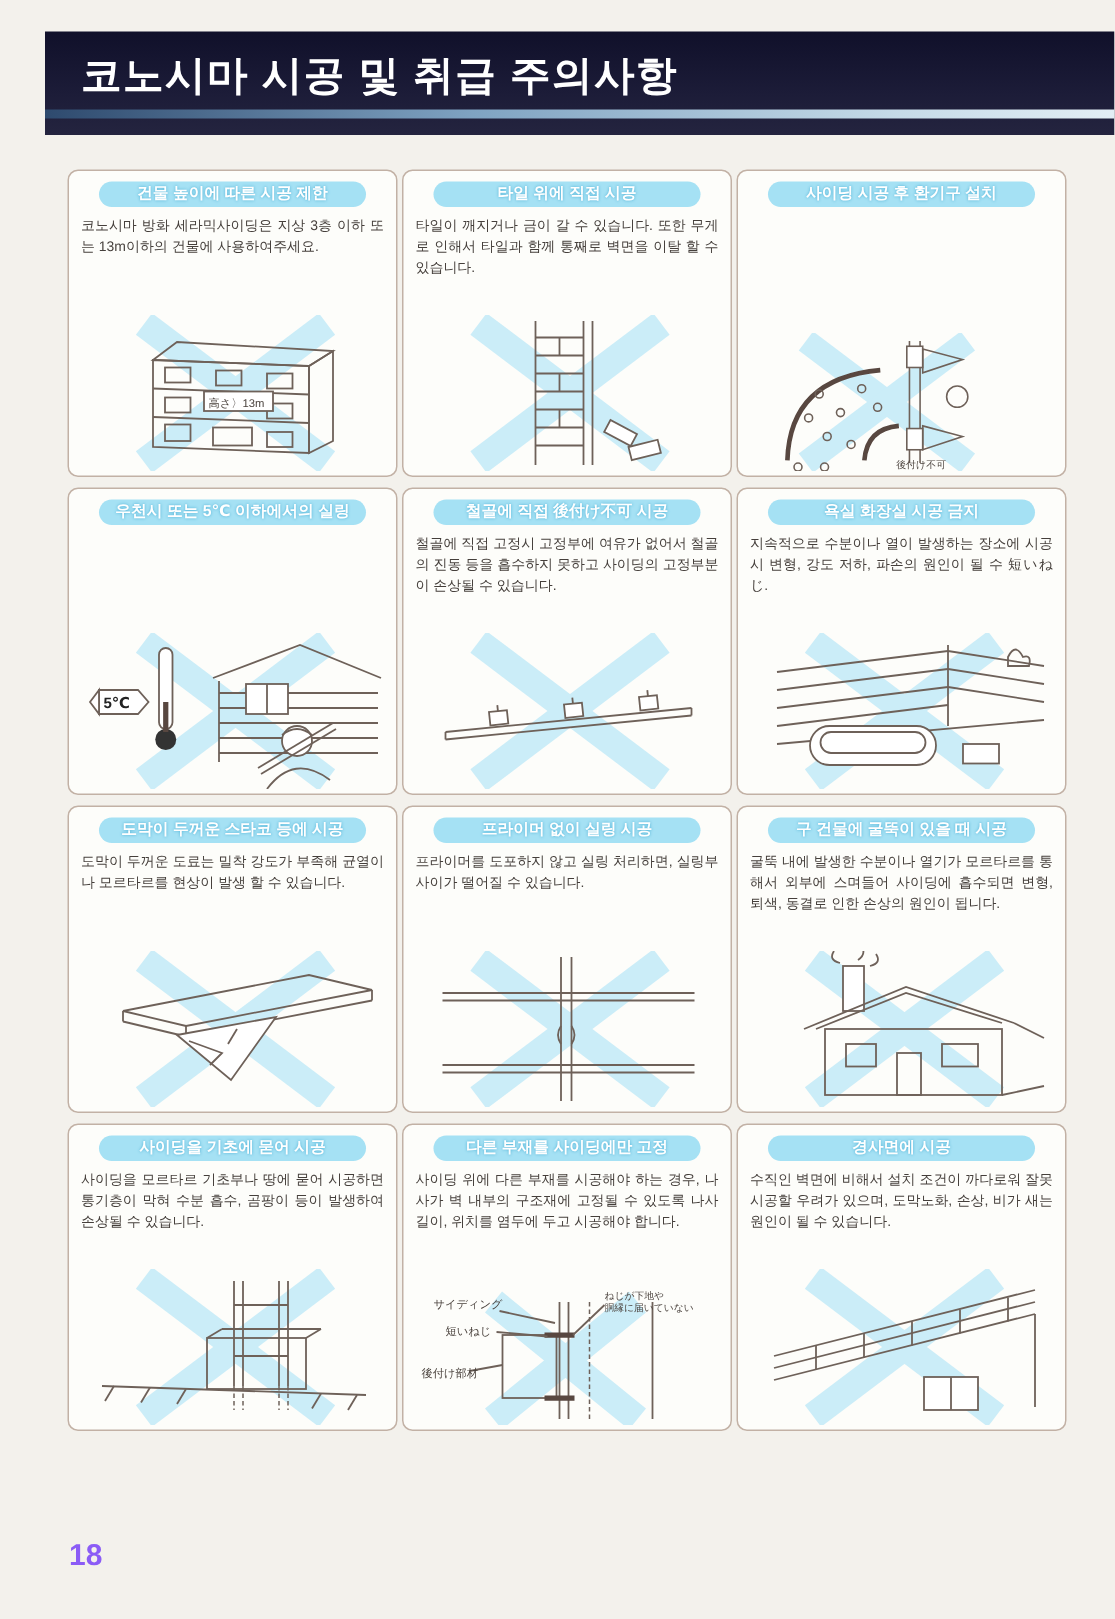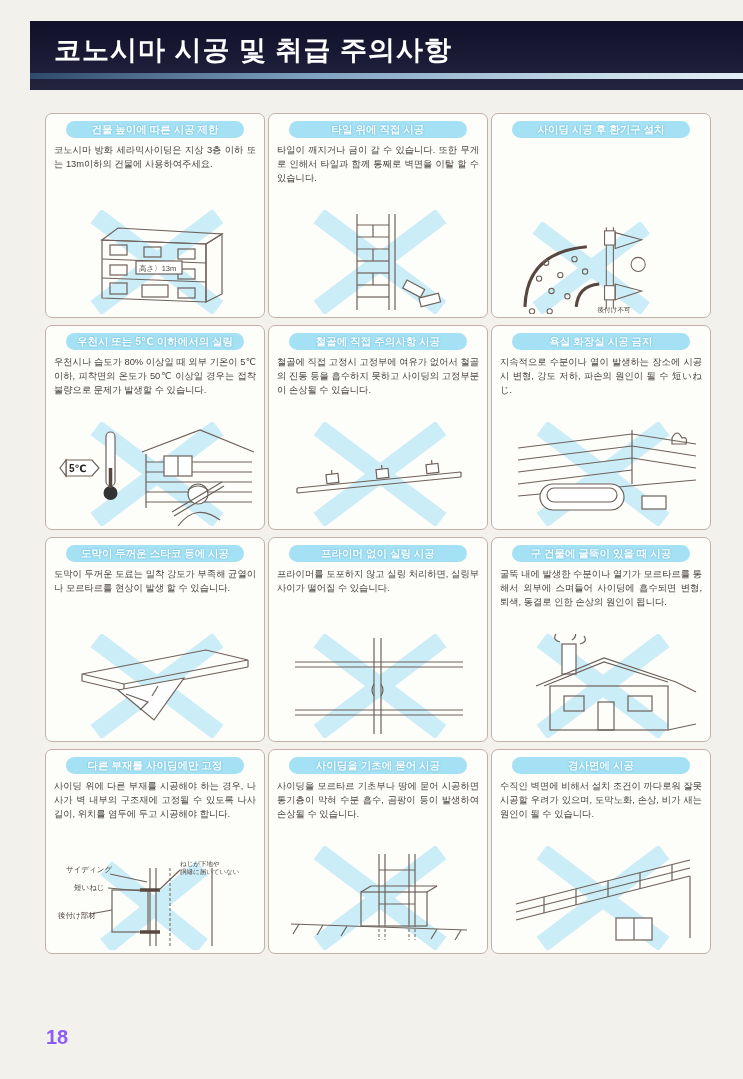--- a/index.html
+++ b/index.html
@@ -156,21 +156,20 @@
         <circle class="ln" cx="76" cy="84" r="3"></circle>
         <circle class="ln" cx="36" cy="101" r="3"></circle>
         <circle class="ln" cx="56" cy="101" r="3"></circle>
         <text class="txt" x="110" y="102">後付け不可</text>
       </g>
     </svg>
   </article>
 
   <article class="panel">
     <div class="banner">우천시 또는 5℃ 이하에서의 실링</div>
-    <p class="body-text">우천시나 습도가 80% 이상일 때 외부 기온이 5℃ 이하, 피착면의 온도가 50℃ 이상일 경우는 접착 불량으로 문제가 발생할 수 있습니다.</p>
     <svg class="illus" viewBox="0 0 202 104">
       <g>
         <line class="xmark" x1="42" y1="6" x2="164" y2="98"></line>
         <line class="xmark" x1="164" y1="6" x2="42" y2="98"></line>
       </g>
       <g>
         <path class="ln" d="M88,30 L146,8 L200,30"></path>
         <line class="ln" x1="92" y1="32" x2="92" y2="86"></line>
         <line class="ln" x1="92" y1="40" x2="198" y2="40"></line>
         <line class="ln" x1="92" y1="50" x2="198" y2="50"></line>
@@ -192,21 +191,21 @@
         <circle class="lnf" cx="144" cy="72" r="10"></circle>
         <path class="ln" d="M134,68 q10,-8 20,0"></path>
         <path class="ln" d="M124,104 Q142,80 166,98"></path>
         <line class="ln" x1="118" y1="90" x2="168" y2="60"></line>
         <line class="ln" x1="120" y1="94" x2="170" y2="64"></line>
       </g>
     </svg>
   </article>
 
   <article class="panel">
-    <div class="banner">철골에 직접 주의사항 시공</div>
+    <div class="banner">철골에 직접 後付け不可 시공</div>
     <p class="body-text">철골에 직접 고정시 고정부에 여유가 없어서 철골의 진동 등을 흡수하지 못하고 사이딩의 고정부분이 손상될 수 있습니다.</p>
     <svg class="illus" viewBox="0 0 202 104">
       <g>
         <line class="xmark" x1="42" y1="6" x2="164" y2="98"></line>
         <line class="xmark" x1="164" y1="6" x2="42" y2="98"></line>
       </g>
       <g>
         <line class="ln" x1="20" y1="66" x2="184" y2="50"></line>
         <line class="ln" x1="20" y1="71" x2="184" y2="55"></line>
         <line class="ln" x1="20" y1="66" x2="20" y2="71"></line>
@@ -310,49 +309,20 @@
         <path class="ln" d="M72,6 q6,-4 2,-10"></path>
         <path class="ln" d="M80,10 q8,-2 4,-8"></path>
         <polyline class="ln" points="36,52 104,24 176,48"></polyline>
         <polyline class="ln" points="44,52 104,28 168,48"></polyline>
         <rect class="ln" x="50" y="52" width="118" height="44"></rect>
         <rect class="ln" x="64" y="62" width="20" height="15"></rect>
         <rect class="ln" x="128" y="62" width="24" height="15"></rect>
         <rect class="ln" x="98" y="68" width="16" height="28"></rect>
         <line class="ln" x1="176" y1="48" x2="196" y2="58"></line>
         <line class="ln" x1="168" y1="96" x2="196" y2="90"></line>
-      </g>
-    </svg>
-  </article>
-
-  <article class="panel">
-    <div class="banner">다른 부재를 사이딩에만 고정</div>
-    <p class="body-text">사이딩 위에 다른 부재를 시공해야 하는 경우, 나사가 벽 내부의 구조재에 고정될 수 있도록 나사 길이, 위치를 염두에 두고 시공해야 합니다.</p>
-    <svg class="illus" style="height:96px;" viewBox="0 0 202 96">
-      <g>
-        <line class="xmark" x1="52" y1="14" x2="148" y2="92"></line>
-        <line class="xmark" x1="148" y1="14" x2="52" y2="92"></line>
-      </g>
-      <g>
-        <line class="ln" x1="96" y1="14" x2="96" y2="92"></line>
-        <line class="ln" x1="102" y1="14" x2="102" y2="92"></line>
-        <line class="dash" x1="116" y1="14" x2="116" y2="92"></line>
-        <line class="ln" x1="158" y1="14" x2="158" y2="92"></line>
-        <rect class="ln" x="58" y="36" width="36" height="42"></rect>
-        <line class="thick" x1="86" y1="36" x2="106" y2="36"></line>
-        <line class="thick" x1="86" y1="78" x2="106" y2="78"></line>
-        <line class="ln" x1="56" y1="20" x2="93" y2="28"></line>
-        <line class="ln" x1="54" y1="34" x2="88" y2="37"></line>
-        <line class="ln" x1="36" y1="60" x2="58" y2="56"></line>
-        <line class="ln" x1="126" y1="16" x2="105" y2="36"></line>
-        <text class="txt" x="12" y="18">サイディング</text>
-        <text class="txt" x="20" y="36">短いねじ</text>
-        <text class="txt" x="4" y="64">後付け部材</text>
-        <text class="txt" x="126" y="12" style="font-size:6.5px">ねじが下地や</text>
-        <text class="txt" x="126" y="20" style="font-size:6.5px">胴縁に届いていない</text>
       </g>
     </svg>
   </article>
 
   <article class="panel">
     <div class="banner">사이딩을 기초에 묻어 시공</div>
     <p class="body-text">사이딩을 모르타르 기초부나 땅에 묻어 시공하면 통기층이 막혀 수분 흡수, 곰팡이 등이 발생하여 손상될 수 있습니다.</p>
     <svg class="illus" viewBox="0 0 202 104">
       <g>
         <line class="xmark" x1="42" y1="6" x2="164" y2="98"></line>
@@ -377,20 +347,49 @@
         <line class="dash" x1="108" y1="78" x2="108" y2="94"></line>
         <line class="dash" x1="132" y1="78" x2="132" y2="94"></line>
         <line class="dash" x1="138" y1="78" x2="138" y2="94"></line>
         <line class="ln" x1="102" y1="24" x2="138" y2="24"></line>
         <line class="ln" x1="102" y1="58" x2="138" y2="58"></line>
       </g>
     </svg>
   </article>
 
   <article class="panel">
+    <div class="banner">다른 부재를 사이딩에만 고정</div>
+    <p class="body-text">사이딩 위에 다른 부재를 시공해야 하는 경우, 나사가 벽 내부의 구조재에 고정될 수 있도록 나사 길이, 위치를 염두에 두고 시공해야 합니다.</p>
+    <svg class="illus" style="height:96px;" viewBox="0 0 202 96">
+      <g>
+        <line class="xmark" x1="52" y1="14" x2="148" y2="92"></line>
+        <line class="xmark" x1="148" y1="14" x2="52" y2="92"></line>
+      </g>
+      <g>
+        <line class="ln" x1="96" y1="14" x2="96" y2="92"></line>
+        <line class="ln" x1="102" y1="14" x2="102" y2="92"></line>
+        <line class="dash" x1="116" y1="14" x2="116" y2="92"></line>
+        <line class="ln" x1="158" y1="14" x2="158" y2="92"></line>
+        <rect class="ln" x="58" y="36" width="36" height="42"></rect>
+        <line class="thick" x1="86" y1="36" x2="106" y2="36"></line>
+        <line class="thick" x1="86" y1="78" x2="106" y2="78"></line>
+        <line class="ln" x1="56" y1="20" x2="93" y2="28"></line>
+        <line class="ln" x1="54" y1="34" x2="88" y2="37"></line>
+        <line class="ln" x1="36" y1="60" x2="58" y2="56"></line>
+        <line class="ln" x1="126" y1="16" x2="105" y2="36"></line>
+        <text class="txt" x="12" y="18">サイディング</text>
+        <text class="txt" x="20" y="36">短いねじ</text>
+        <text class="txt" x="4" y="64">後付け部材</text>
+        <text class="txt" x="126" y="12" style="font-size:6.5px">ねじが下地や</text>
+        <text class="txt" x="126" y="20" style="font-size:6.5px">胴縁に届いていない</text>
+      </g>
+    </svg>
+  </article>
+
+  <article class="panel">
     <div class="banner">경사면에 시공</div>
     <p class="body-text">수직인 벽면에 비해서 설치 조건이 까다로워 잘못 시공할 우려가 있으며, 도막노화, 손상, 비가 새는 원인이 될 수 있습니다.</p>
     <svg class="illus" viewBox="0 0 202 104">
       <g>
         <line class="xmark" x1="42" y1="6" x2="164" y2="98"></line>
         <line class="xmark" x1="164" y1="6" x2="42" y2="98"></line>
       </g>
       <g>
         <line class="ln" x1="16" y1="58" x2="190" y2="14"></line>
         <line class="ln" x1="16" y1="66" x2="190" y2="22"></line>

